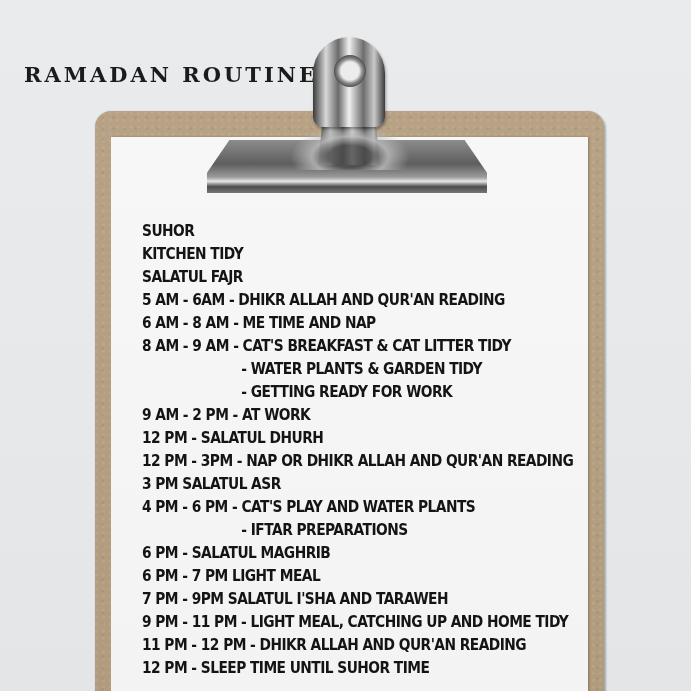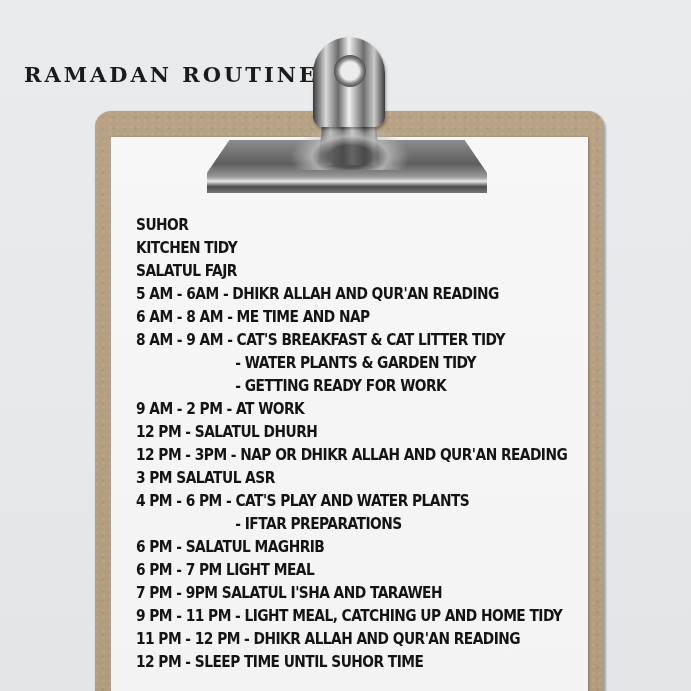--- a/index.html
+++ b/index.html
@@ -24,21 +24,21 @@
       linear-gradient(180deg, #b8a285 0%, #b19b7d 100%);
     background-size: 7px 7px, 11px 11px, 100% 100%;
     box-shadow: 2px 2px 2px rgba(0,0,0,0.25), 0 0 1px rgba(0,0,0,0.3);
   }
   .paper {
     position:absolute; left:111px; top:137px; width:477px; height:560px;
     background: linear-gradient(180deg, #f7f7f7 0%, #f3f3f3 100%);
     box-shadow: 1px 0 2px rgba(0,0,0,0.25);
   }
   .routine {
-    position:absolute; left:128px; top:206px; margin:8px; padding:0; list-style:none;
+    position:absolute; left:128px; top:206px; margin:14px; padding:0; list-style:none;
   }
   .routine li {
     height:23px; line-height:23px; font-size:15px; color:#141414;
     font-weight:bold; letter-spacing:-0.6px; white-space:nowrap;
     transform: scaleX(0.92); transform-origin:left center;
   }
   .routine li.sub { padding-left:108px; }
   
   .clip-loop {
     position:absolute; left:313px; top:37px; width:72px; height:90px;

